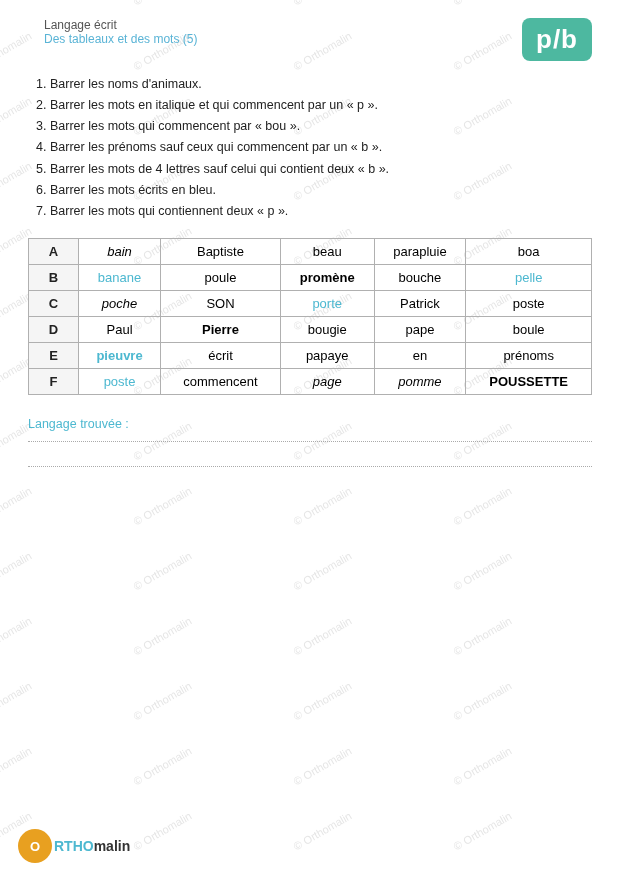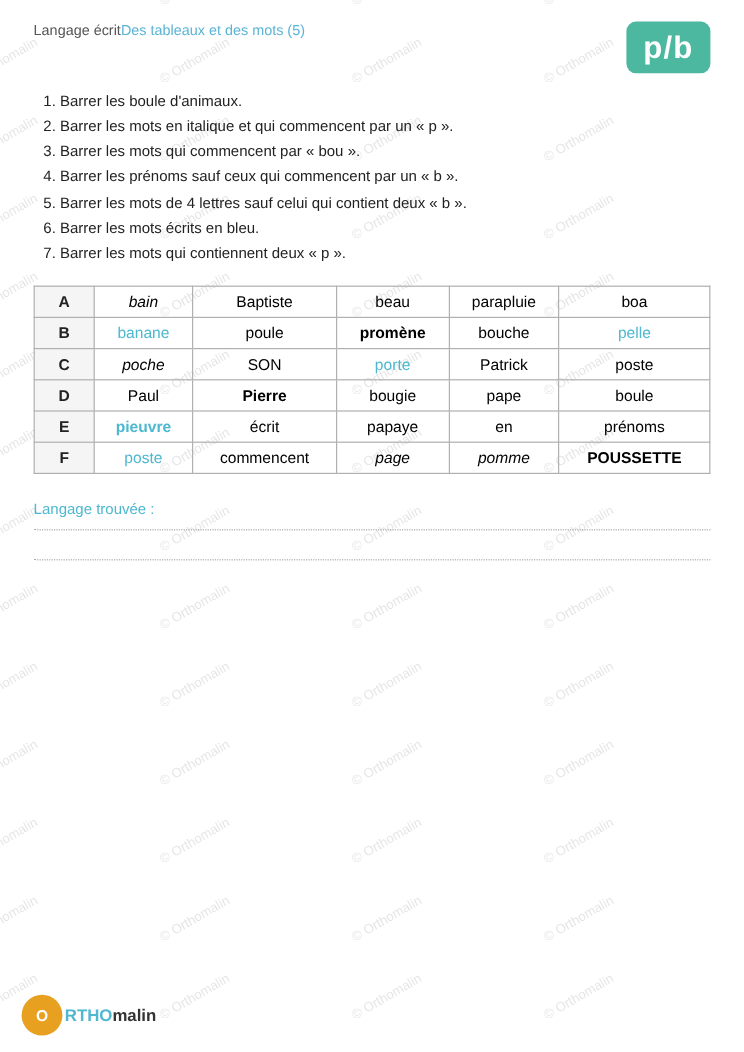--- a/index.html
+++ b/index.html
@@ -39,21 +39,22 @@
     
     .header {
       display: flex;
       justify-content: space-between;
       align-items: flex-start;
       margin-bottom: 14px;
     }
 
     .header-left {
       display: flex;
-      flex-direction: row;
+      flex-direction: column;
+      margin-left: 16px;
     }
 
     .header-subject {
       font-size: 12px;
       color: #555;
       font-weight: normal;
     }
 
     .header-title {
       font-size: 12px;
@@ -249,21 +250,21 @@
   <div class="header">
     <div class="header-left">
       <span class="header-subject">Langage écrit</span>
       <span class="header-title">Des tableaux et des mots (5)</span>
     </div>
     <div class="badge">p/b</div>
   </div>
 
   <div class="instructions">
     <ol>
-    <li>Barrer les boule d'animaux.</li>
+    <li>Barrer les noms d'animaux.</li>
         <li>Barrer les mots en italique et qui commencent par un « p ».</li>
         <li>Barrer les mots qui commencent par « bou ».</li>
         <li>Barrer les prénoms sauf ceux qui commencent par un « b ».</li>
         <li>Barrer les mots de 4 lettres sauf celui qui contient deux « b ».</li>
         <li>Barrer les mots écrits en bleu.</li>
         <li>Barrer les mots qui contiennent deux « p ».</li>
       </ol>
   </div>
 
   <div class="table-wrapper">

